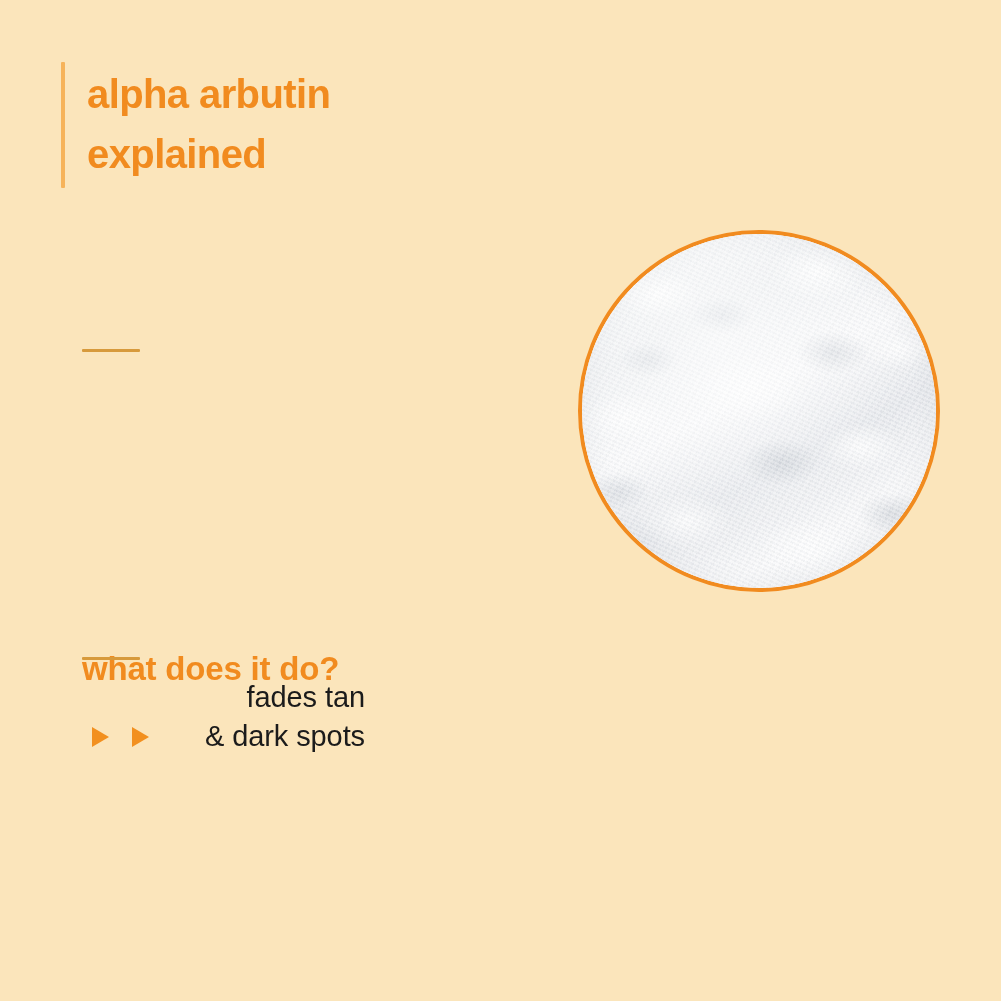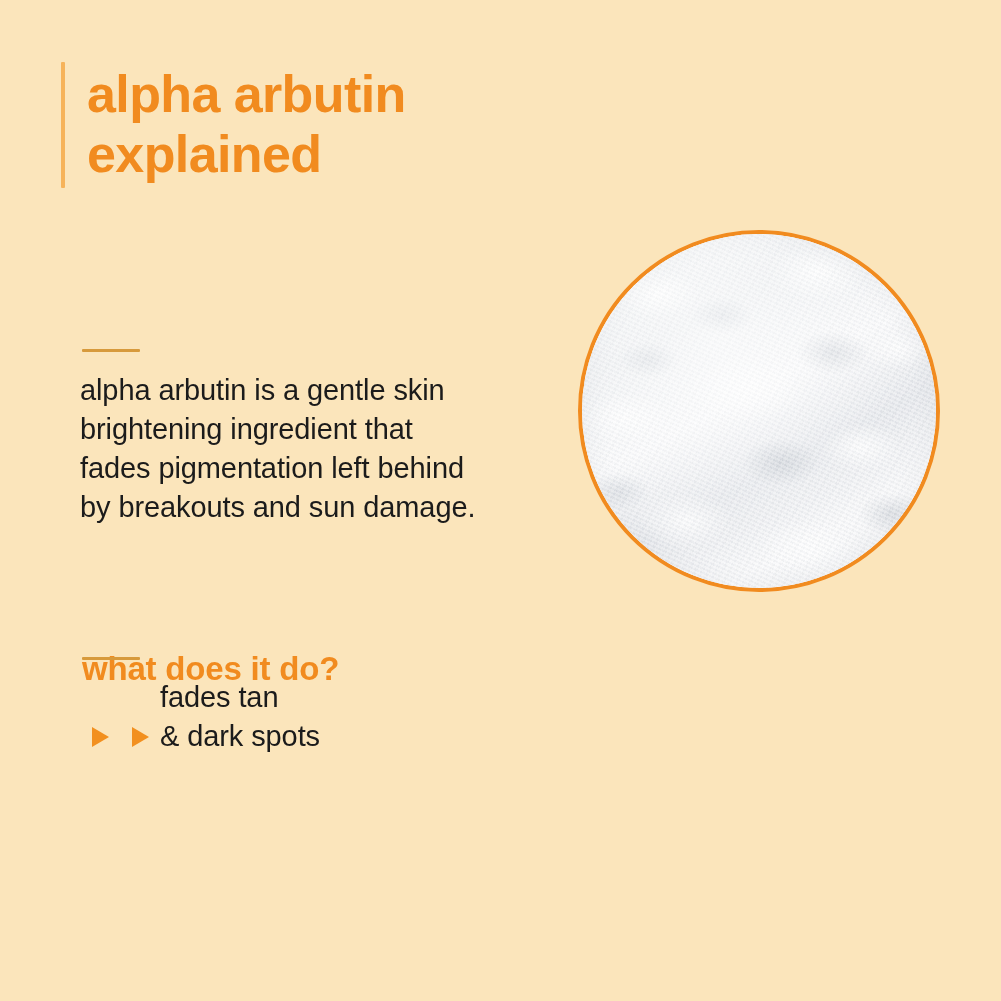--- a/index.html
+++ b/index.html
@@ -35,21 +35,21 @@
   .title-rule {
     width: 4px;
     background: #f6b35a;
     margin-right: 22px;
     border-radius: 1px;
     flex: 0 0 4px;
     align-self: stretch;
   }
   .title-text {
     color: #f18b1f;
-    font-size: 52px;
+    font-size: 40px;
     line-height: 60px;
     font-weight: bold;
     letter-spacing: -0.6px;
     white-space: pre-line;
     padding-top: 2px;
     padding-bottom: 4px;
   }
 
   
   .section-heading {
@@ -100,21 +100,21 @@
   .benefit-text {
     color: #1b1b1b;
     font-size: 29px;
     line-height: 39px;
     font-weight: normal;
     letter-spacing: -0.1px;
     white-space: pre-line;
   }
   #benefit-col-1 { width: 355px; flex: 0 0 355px; }
   #benefit-col-2 { width: 185px; flex: 0 0 185px; }
-  #benefit-col-3 { width: 205px; flex: 0 0 205px; }
+  #benefit-col-3 { width: 205px; flex: 0 0 205px; text-align: right; }
 
   .arrow-marker {
     flex: 0 0 40px;
     width: 40px;
     height: 39px;
     display: flex;
     align-items: center;
     justify-content: center;
     margin-top: 39px;
   }
@@ -181,24 +181,20 @@
 explained</div>
   </div>
 
   <div id="powder-circle">
     <div class="powder-art"></div>
     <div class="powder-grain"></div>
     <div class="powder-shade"></div>
   </div>
 
   <div class="divider" id="divider-what-is-it"></div>
-  <div class="body-copy" id="body-what-is-it">alpha arbutin is a gentle skin
-brightening ingredient that
-fades pigmentation left behind
-by breakouts and sun damage.</div>
 
   <div class="section-heading" id="heading-what-does-it-do">what does it do?</div>
   <div class="divider" id="divider-what-does-it-do"></div>
 
   <div id="benefits-row">
 
 
     <div class="arrow-marker">
       <svg width="19" height="22" viewBox="0 0 19 22" aria-hidden="true">
         <path d="M1 1 L18 11 L1 21 Z" fill="#f2901f"></path>

